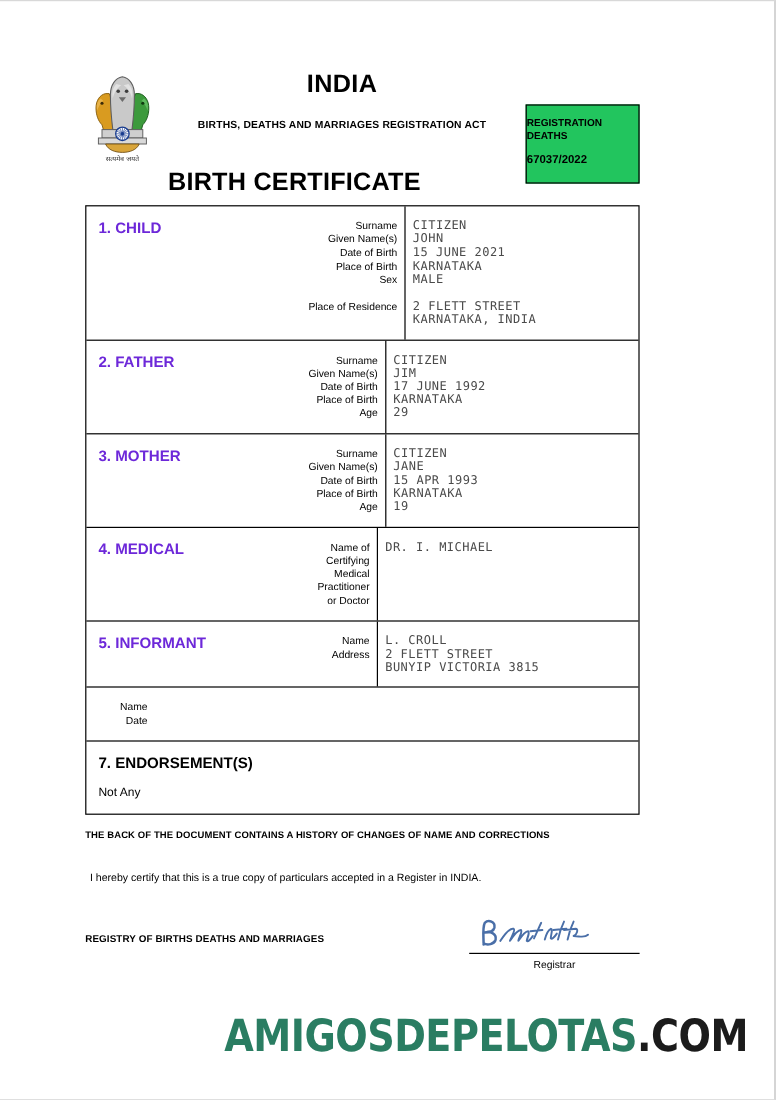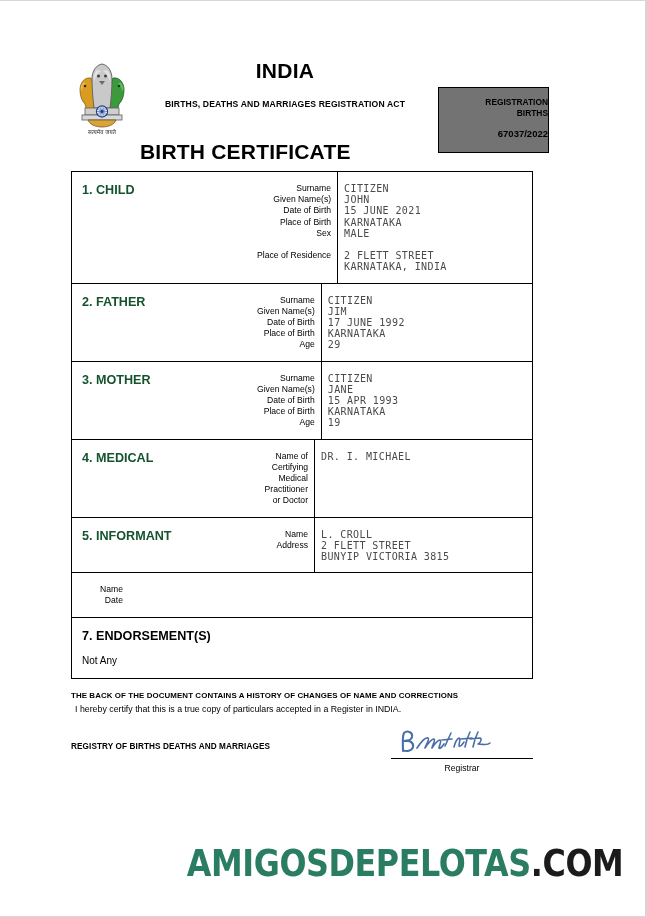--- a/index.html
+++ b/index.html
@@ -77,24 +77,24 @@
     text-align: left;
     font-size: 21px;
     font-weight: bold;
     color: #000;
     letter-spacing: 0.2px;
   }
 
   #reg-box {
     position: absolute;
     left: 438px; top: 86px;
-    width: 111px; height: 66px;
+    width: 95px; height: 66px;
     border: 1.4px solid #000;
-    background: #737373;
-    text-align: right;
+    background: #22c55e;
+    text-align: left;
     padding-top: 9px;
   }
   #reg-box .reg-label {
     font-size: 8.4px;
     font-weight: bold;
     line-height: 11px;
     color: #000;
   }
   #reg-box .reg-value {
     margin-top: 9px;
@@ -121,21 +121,21 @@
   .section-inner {
     position: relative;
     display: flex;
     align-items: flex-start;
   }
 
   .sec-title {
     flex: 0 0 185px;
     font-size: 12.6px;
     font-weight: bold;
-    color: #14532d;
+    color: #6d28d9;
     padding: 11px 0 0 10px;
     line-height: 14px;
     white-space: nowrap;
   }
 
   .sec-labels {
     flex: 0 0 57px;
     text-align: right;
     padding: 11px 6px 10px 0;
   }
@@ -191,28 +191,28 @@
   }
 
   #back-notice {
     font-size: 7.9px;
     font-weight: bold;
     color: #000;
     letter-spacing: 0.1px;
   }
 
   #certify-line {
-    margin-top: 4px;
+    margin-top: 26px;
     font-size: 8.8px;
     color: #000;
     padding-left: 4px;
   }
 
   #registry-row {
-    margin-top: 26px;
+    margin-top: 40px;
     position: relative;
     height: 44px;
     text-decoration: underline;
   }
 
   #registry-label {
     position: absolute;
     left: 0; top: 2px;
     font-size: 8.2px;
     font-weight: bold;
@@ -311,21 +311,21 @@
     <div id="emblem-motto">सत्यमेव जयते</div>
 
     <div id="country-title">INDIA</div>
 
     <div id="act-line">BIRTHS, DEATHS AND MARRIAGES REGISTRATION ACT</div>
 
     <div id="doc-title">BIRTH CERTIFICATE</div>
 
     <div id="reg-box">
       <div class="reg-label">REGISTRATION</div>
-      <div class="reg-label">BIRTHS</div>
+      <div class="reg-label">DEATHS</div>
       <div class="reg-value">67037/2022</div>
     </div>
   </div>
 
   <div id="cert-table">
 
     <div class="section">
       <div class="section-inner">
         <div class="sec-title">1. CHILD</div>
         <div class="sec-labels">

